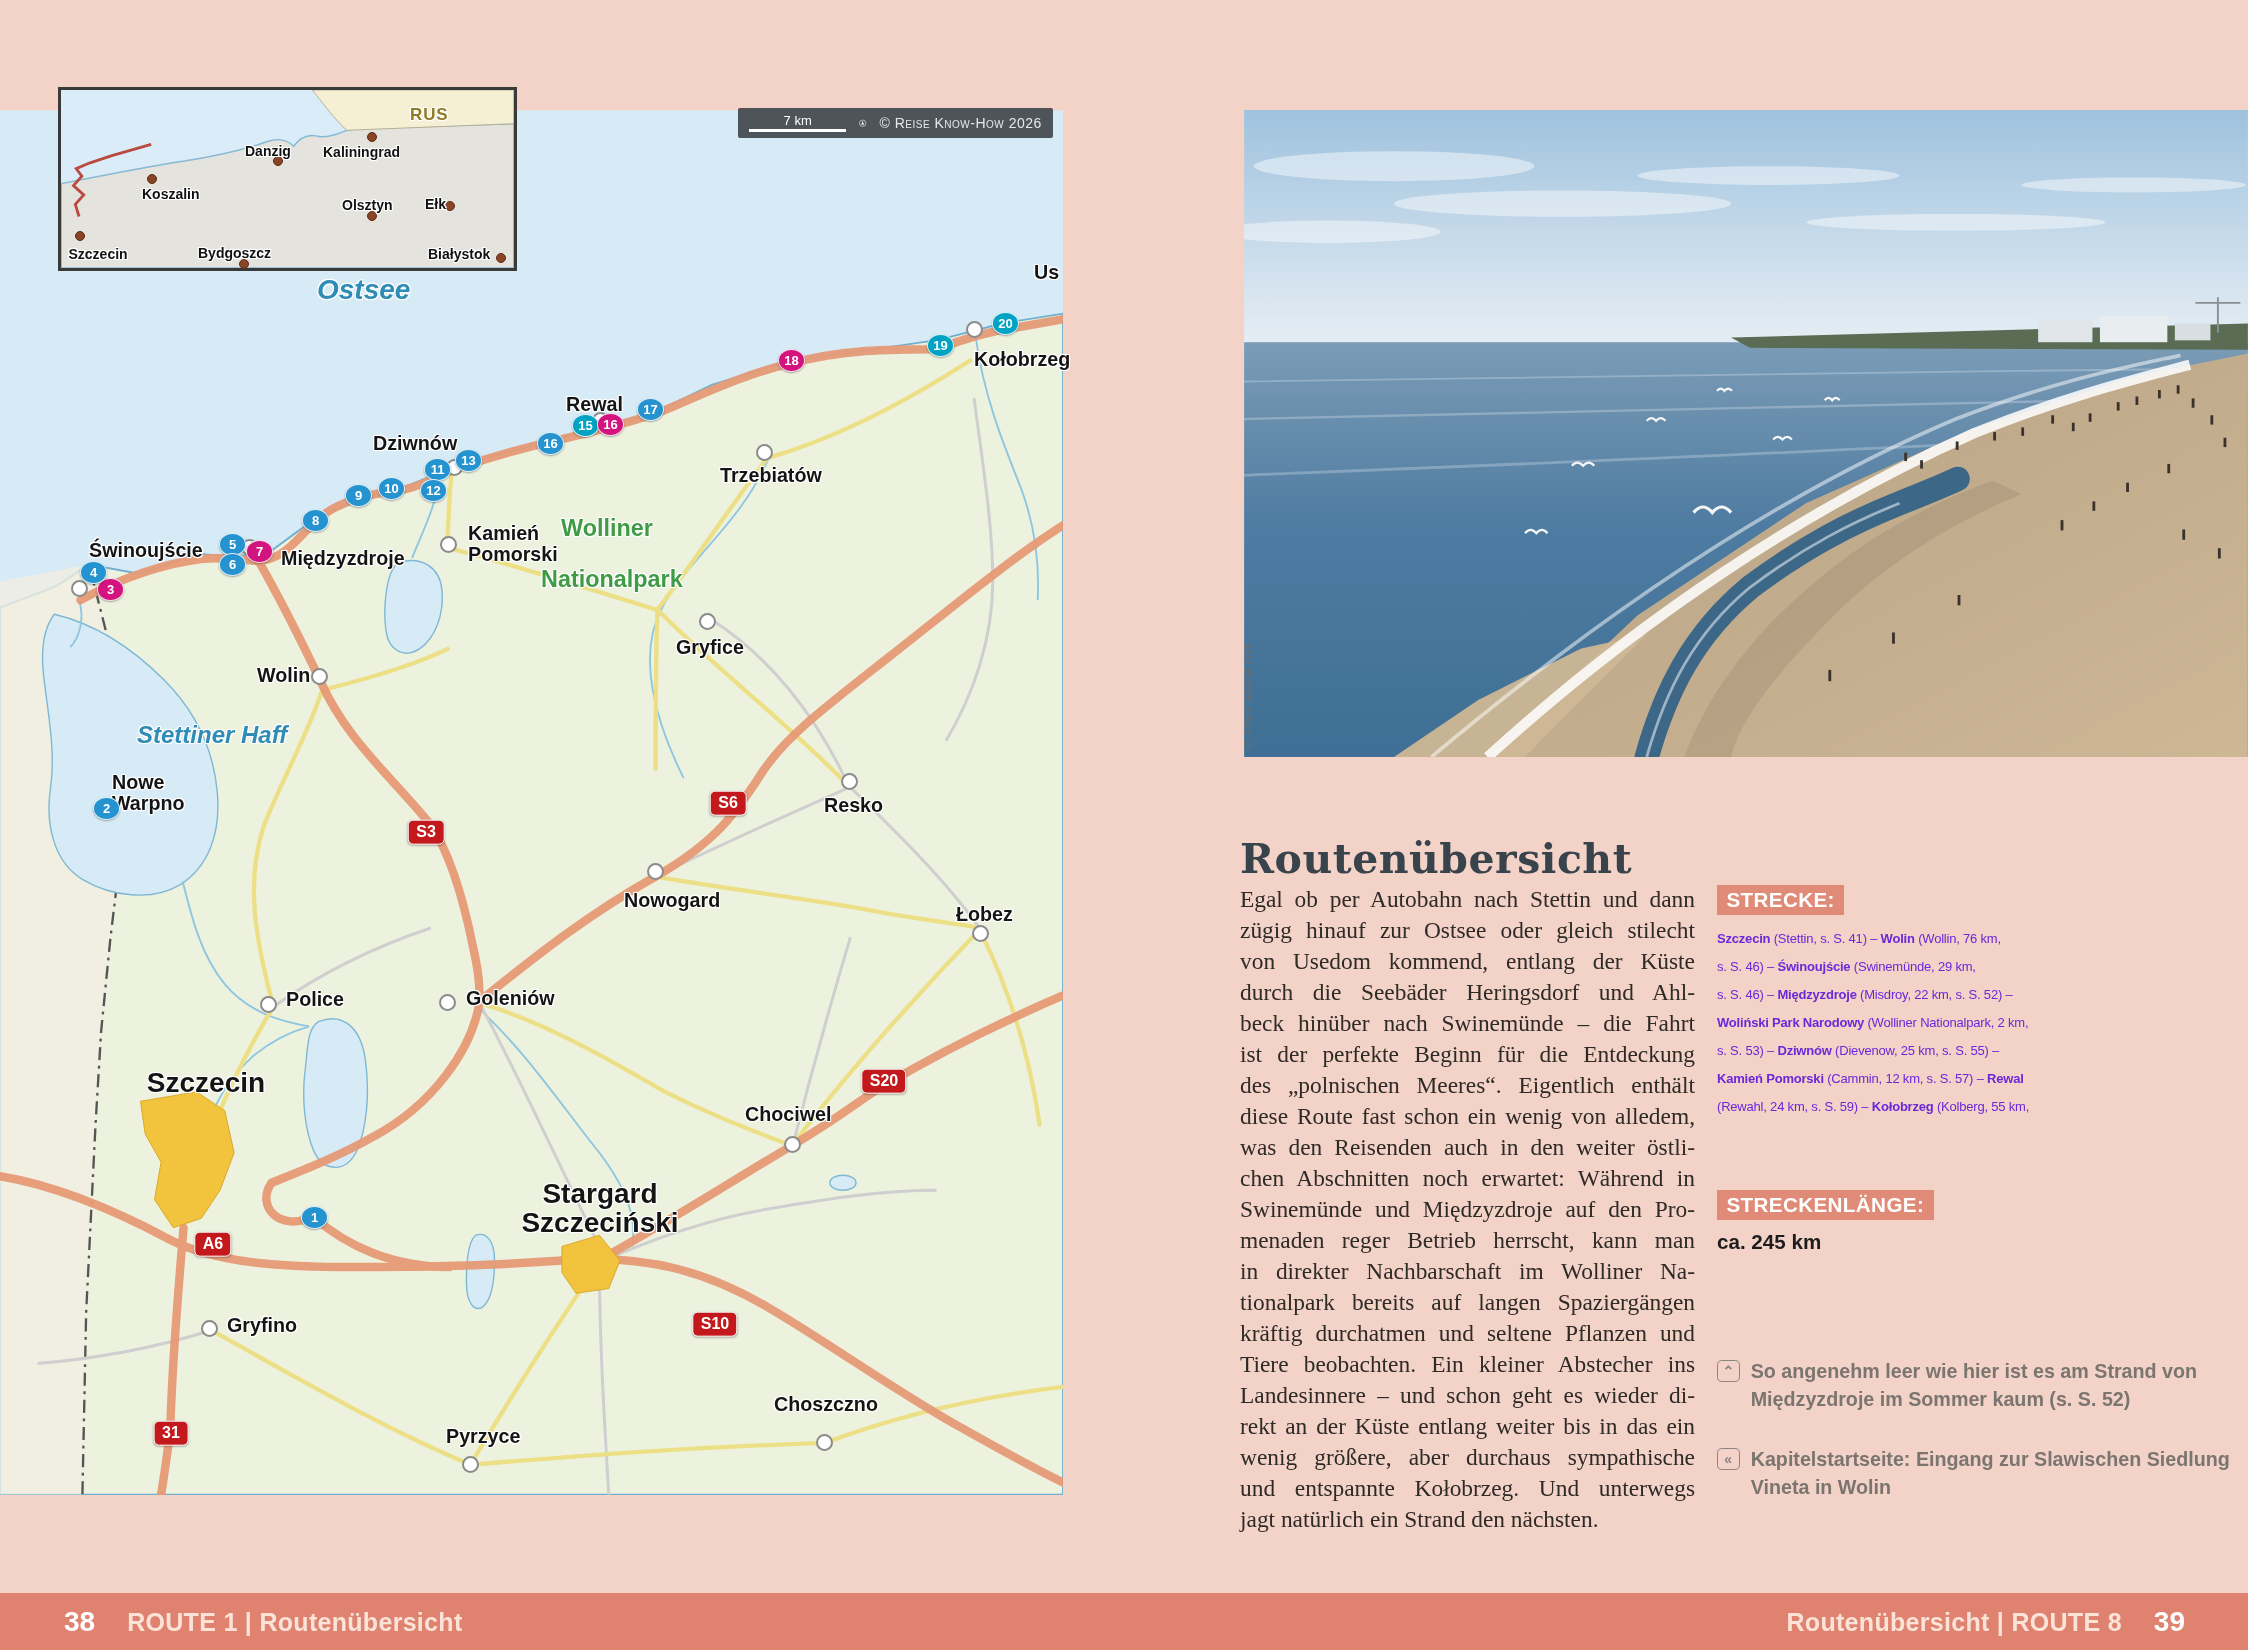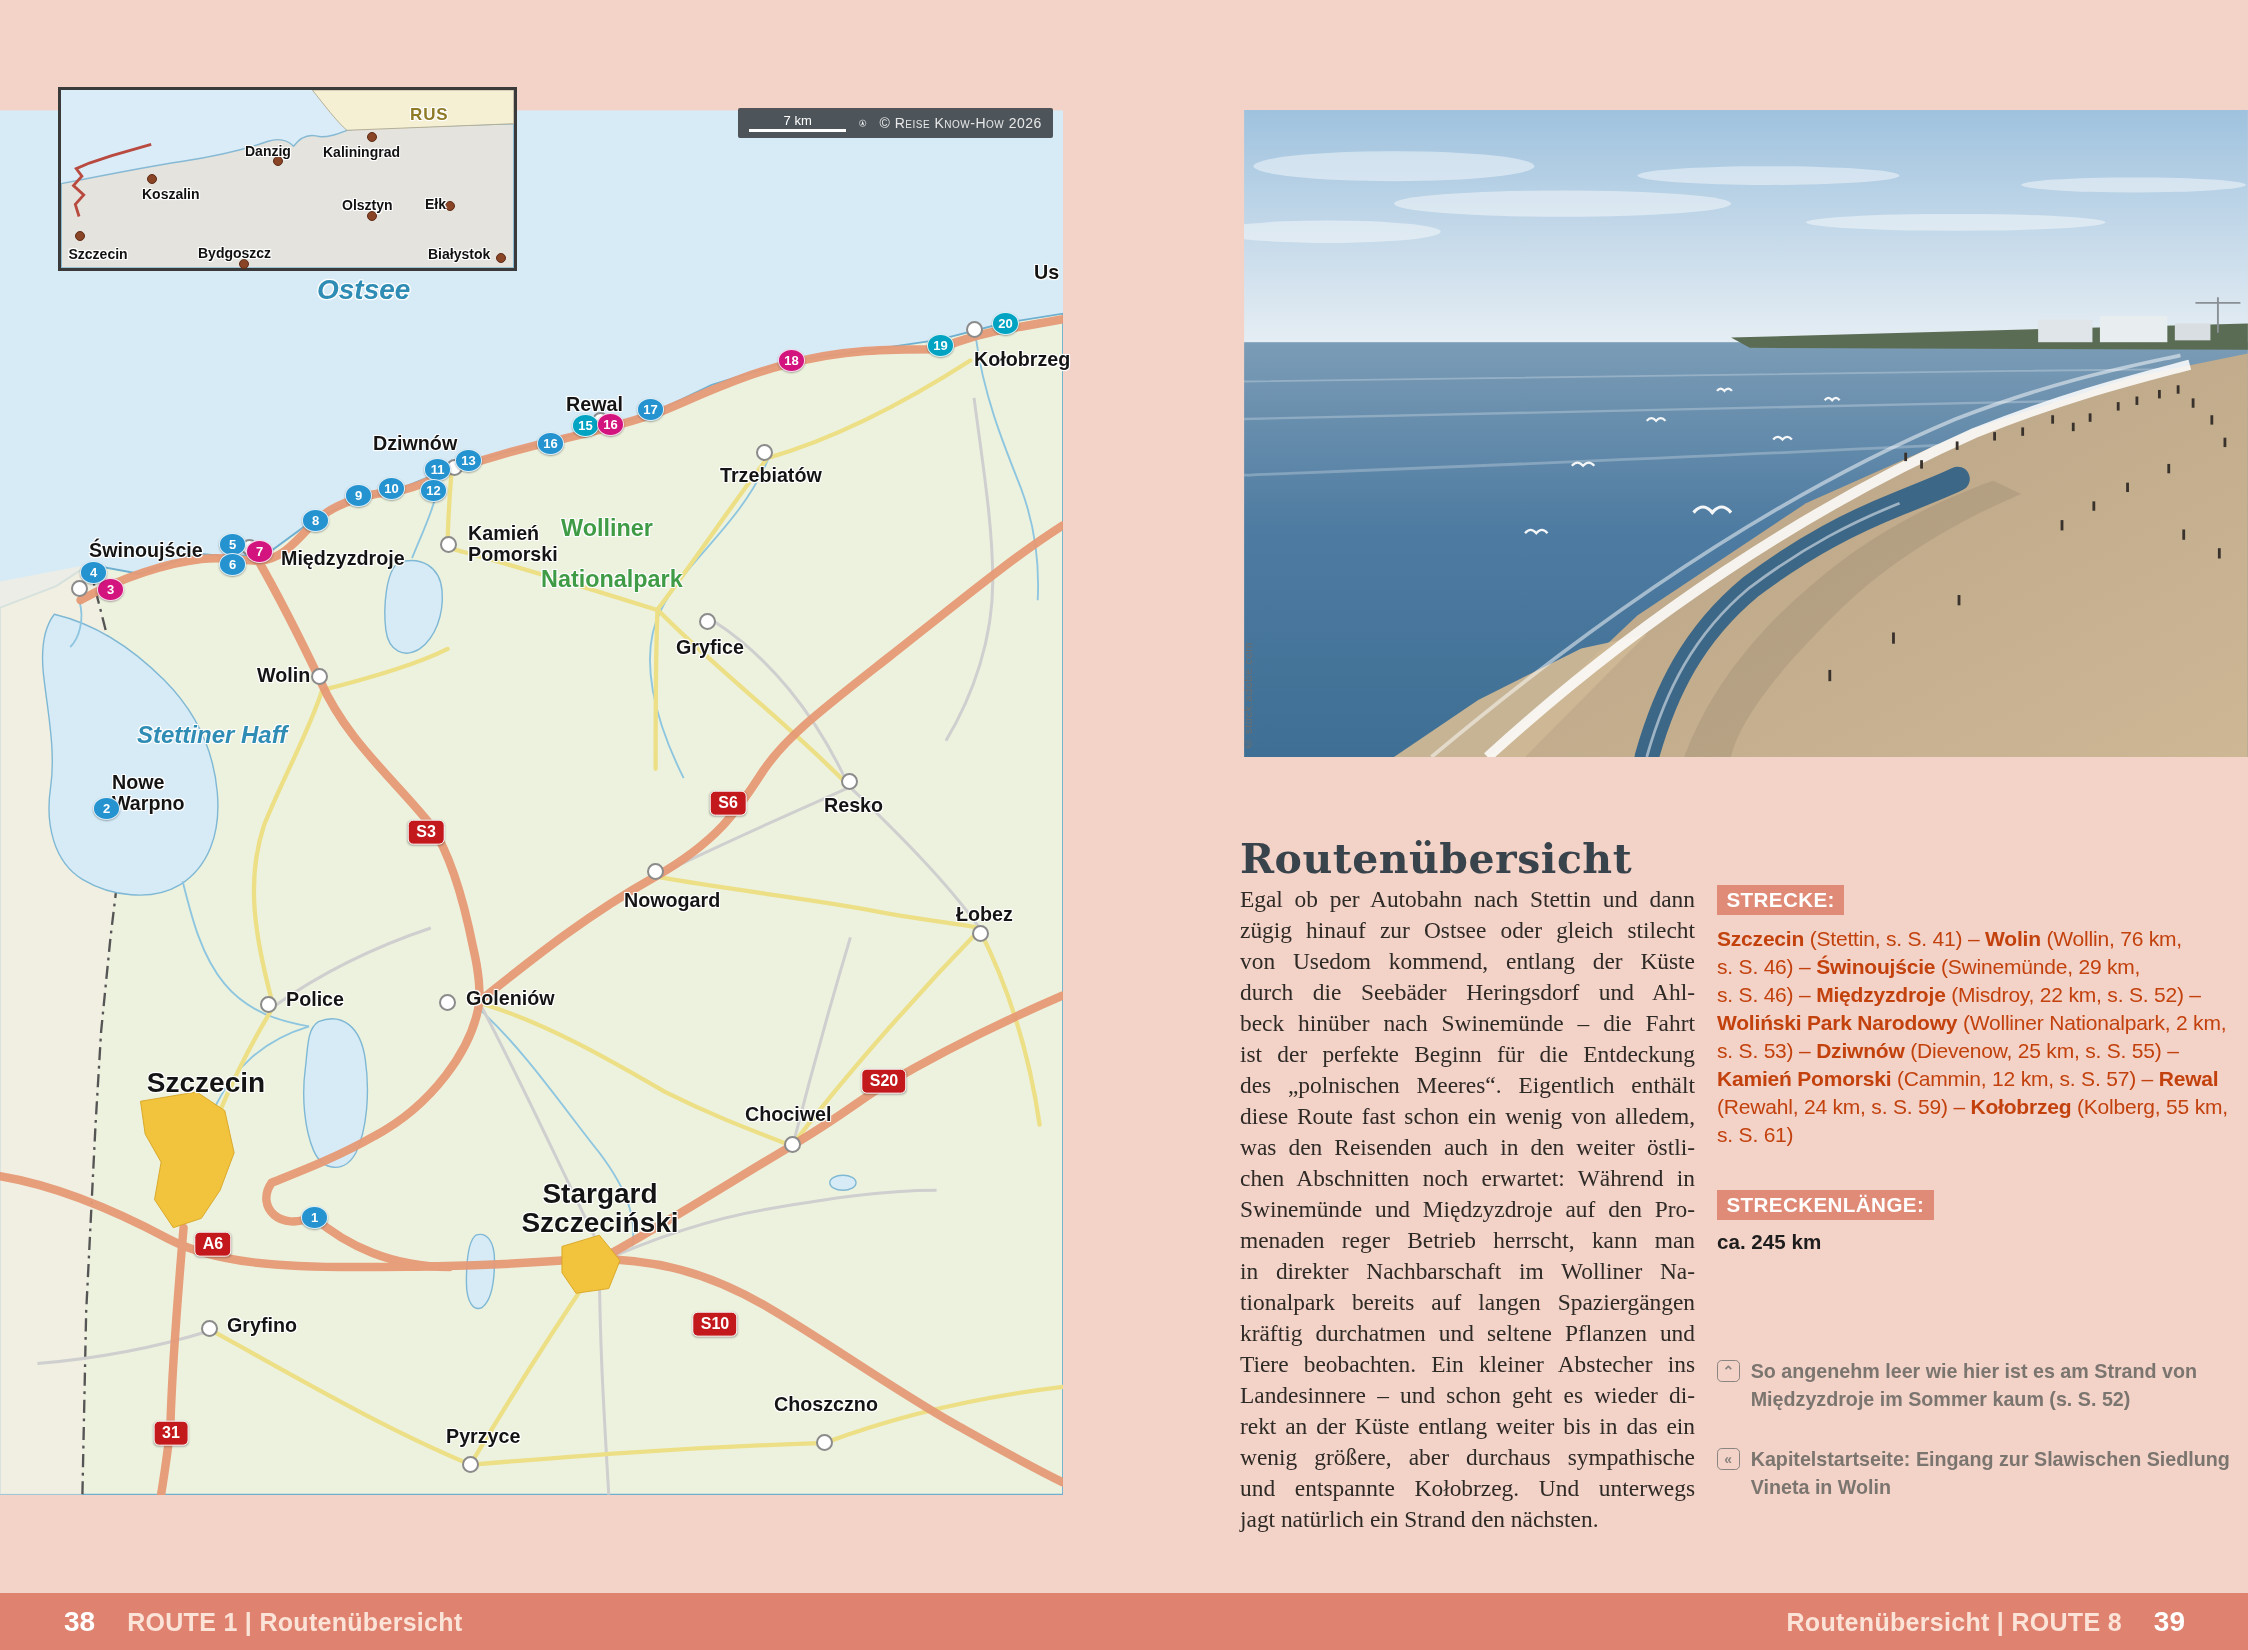--- a/index.html
+++ b/index.html
@@ -55,21 +55,21 @@
             font-weight:bold;font-size:41px;color:#38434b;letter-spacing:0.5px;}
 
   #body-col{left:1240px;top:884px;width:455px;font-family:"Liberation Serif",serif;
             font-size:23.4px;line-height:31px;color:#2e2a26;}
   #body-col .bline{text-align:justify;text-align-last:justify;}
   #body-col .bline.last{text-align-last:left;}
 
   .chip{display:inline-block;background:#df8b77;color:#fff;font-weight:bold;font-size:20.6px;
         padding:2.8px 9.4px 3.7px;letter-spacing:0.4px;}
   #strecke-box{left:1717px;top:885px;width:530px;}
-  #strecke-lines{margin-top:9.4px;font-size:21px;line-height:28px;color:#c2410c;letter-spacing:-0.2px;}
+  #strecke-lines{margin-top:9.4px;font-size:13px;line-height:28px;color:#6d28d9;letter-spacing:-0.2px;}
   #strecke-lines .b{font-weight:bold;}
   #laenge-box{left:1717px;top:1190px;width:530px;}
   #laenge-value{margin-top:9.4px;font-weight:bold;font-size:20.6px;color:#1d1d1d;}
 
   .caption{position:absolute;left:1717px;width:530px;display:flex;gap:11.2px;color:#7b756f;
            font-weight:bold;font-size:19.7px;line-height:28px;}
   .cap-icon{flex:0 0 auto;width:22.5px;height:22.5px;border:1.9px solid #8a8580;border-radius:4.7px;
             display:flex;align-items:center;justify-content:center;font-size:14px;margin-top:2.8px;
             color:#8a8580;box-sizing:border-box;}
   .cap-lines span{display:block;}
@@ -411,21 +411,20 @@
 <div id="strecke-box" class="abs">
   <span class="chip">STRECKE:</span>
   <div id="strecke-lines">
       <div><span class="b">Szczecin</span><span> (Stettin, s. S. 41) – </span><span class="b">Wolin</span><span> (Wollin, 76 km,</span></div>
       <div><span>s. S. 46) – </span><span class="b">Świnoujście</span><span> (Swinemünde, 29 km,</span></div>
       <div><span>s. S. 46) – </span><span class="b">Międzyzdroje</span><span> (Misdroy, 22 km, s. S. 52) –</span></div>
       <div><span class="b">Woliński Park Narodowy</span><span> (Wolliner Nationalpark, 2 km,</span></div>
       <div><span>s. S. 53) – </span><span class="b">Dziwnów</span><span> (Dievenow, 25 km, s. S. 55) –</span></div>
       <div><span class="b">Kamień Pomorski</span><span> (Cammin, 12 km, s. S. 57) – </span><span class="b">Rewal</span></div>
       <div><span>(Rewahl, 24 km, s. S. 59) – </span><span class="b">Kołobrzeg</span><span> (Kolberg, 55 km,</span></div>
-      <div><span>s. S. 61)</span></div>
     </div>
 </div>
 
 <div id="laenge-box" class="abs">
   <span class="chip">STRECKENLÄNGE:</span>
   <div id="laenge-value">ca. 245 km</div>
 </div>
 
 <div id="captions">
     <div class="caption abs" style="top: 1357px;">

